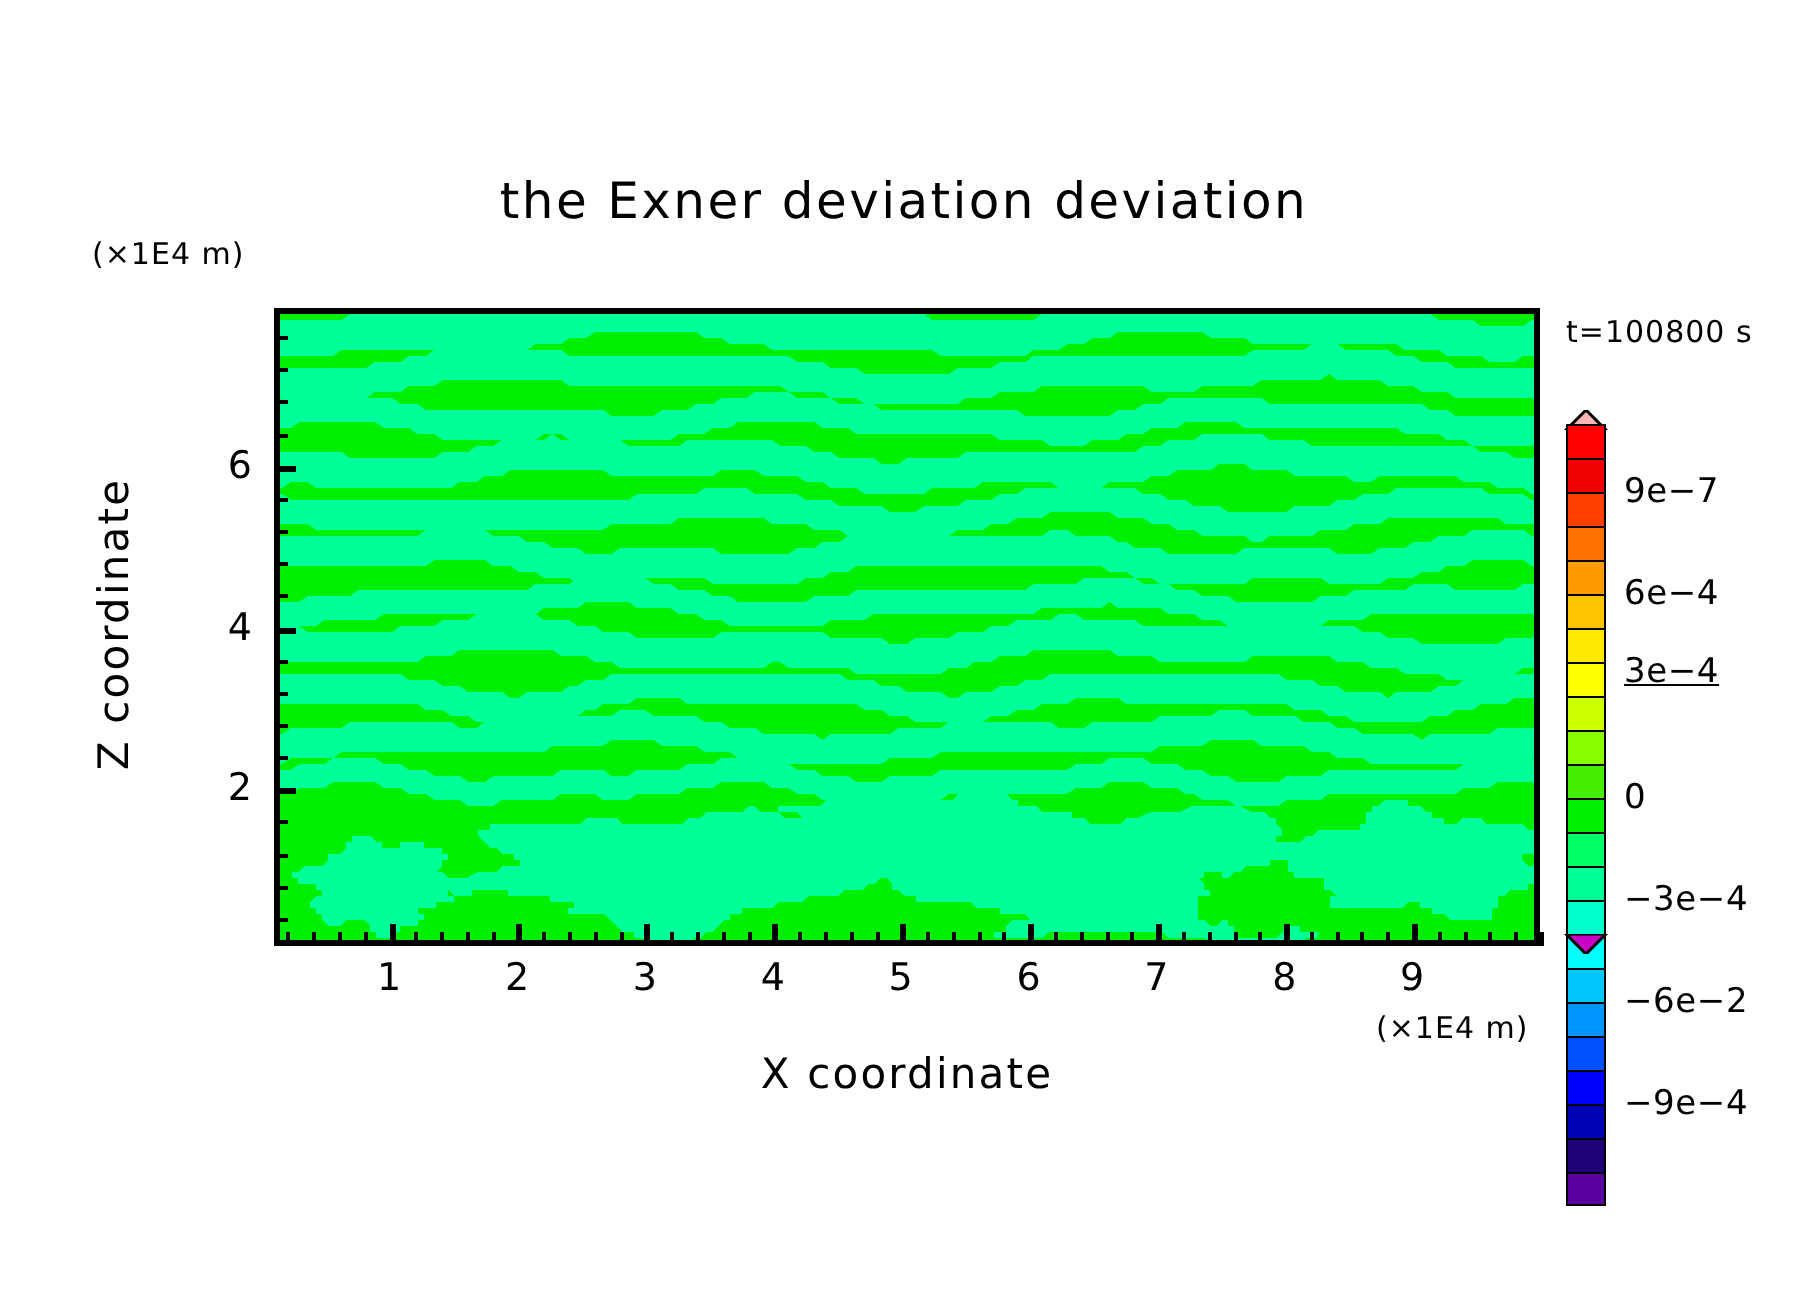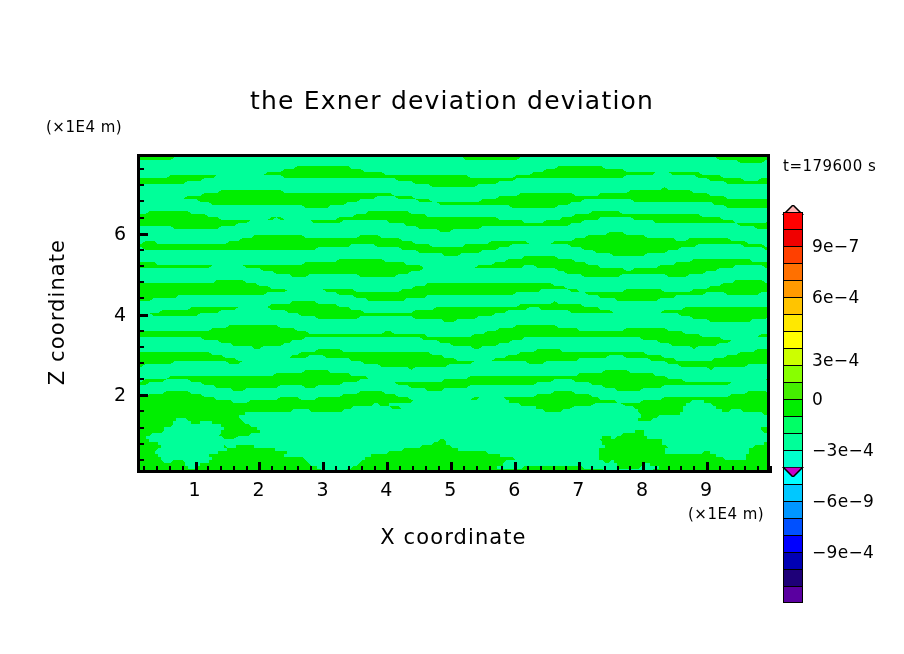--- a/index.html
+++ b/index.html
@@ -63,21 +63,21 @@
 </style>
 </head>
 <body>
 
 <div class="abs" id="chart-title">the Exner deviation deviation</div>
 
 <div class="abs" id="z-unit-label">(×1E4 m)</div>
 
 <div class="abs" id="x-unit-label">(×1E4 m)</div>
 
-<div class="abs" id="time-label">t=179600 s</div>
+<div class="abs" id="time-label">t=100800 s</div>
 
 <div class="abs" id="x-axis-title">X coordinate</div>
 
 <div class="abs" id="y-axis-title">Z coordinate</div>
 
 <div class="abs" id="plot-area">
   <svg id="contour-svg" viewBox="0 0 633 319" preserveAspectRatio="none">
       <rect x="0" y="0" width="633" height="319" fill="#00ee00"></rect>
       <path d="M0.0,6.0 L4.2,6.0 L8.4,6.0 L12.7,6.0 L16.9,6.0 L21.1,6.0 L25.3,6.0 L29.5,6.0 L33.8,6.0 L38.0,3.0 L42.2,3.0 L46.4,3.0 L50.6,3.0 L54.9,3.0 L59.1,3.0 L63.3,3.0 L67.5,3.0 L71.7,3.0 L76.0,3.0 L80.2,3.0 L84.4,3.0 L88.6,3.0 L92.8,3.0 L97.1,3.0 L101.3,3.0 L105.5,3.0 L109.7,3.0 L113.9,3.0 L118.2,3.0 L122.4,3.0 L126.6,3.0 L130.8,3.0 L135.0,0.0 L139.3,0.0 L143.5,0.0 L147.7,-3.0 L151.9,-3.0 L156.1,-3.0 L160.4,-3.0 L164.6,-6.0 L168.8,-6.0 L173.0,-6.0 L177.2,-6.0 L181.5,-6.0 L185.7,-6.0 L189.9,-6.0 L194.1,-6.0 L198.3,-6.0 L202.6,-6.0 L206.8,-6.0 L211.0,-3.0 L215.2,-3.0 L219.4,-3.0 L223.7,-3.0 L227.9,0.0 L232.1,0.0 L236.3,0.0 L240.5,0.0 L244.8,3.0 L249.0,3.0 L253.2,3.0 L257.4,3.0 L261.6,3.0 L265.9,3.0 L270.1,3.0 L274.3,3.0 L278.5,3.0 L282.7,3.0 L287.0,3.0 L291.2,3.0 L295.4,3.0 L299.6,3.0 L303.8,3.0 L308.1,3.0 L312.3,3.0 L316.5,3.0 L320.7,3.0 L324.9,3.0 L329.2,6.0 L333.4,6.0 L337.6,6.0 L341.8,6.0 L346.0,6.0 L350.3,6.0 L354.5,6.0 L358.7,6.0 L362.9,6.0 L367.1,6.0 L371.4,6.0 L375.6,6.0 L379.8,6.0 L384.0,3.0 L388.2,3.0 L392.5,3.0 L396.7,0.0 L400.9,0.0 L405.1,0.0 L409.3,-3.0 L413.6,-3.0 L417.8,-3.0 L422.0,-3.0 L426.2,-6.0 L430.4,-6.0 L434.7,-6.0 L438.9,-6.0 L443.1,-6.0 L447.3,-6.0 L451.5,-6.0 L455.8,-6.0 L460.0,-6.0 L464.2,-3.0 L468.4,-3.0 L472.6,-3.0 L476.9,-3.0 L481.1,-3.0 L485.3,0.0 L489.5,0.0 L493.7,0.0 L498.0,0.0 L502.2,0.0 L506.4,0.0 L510.6,0.0 L514.8,0.0 L519.1,0.0 L523.3,0.0 L527.5,0.0 L531.7,0.0 L535.9,0.0 L540.2,0.0 L544.4,0.0 L548.6,0.0 L552.8,0.0 L557.0,0.0 L561.3,0.0 L565.5,3.0 L569.7,3.0 L573.9,3.0 L578.1,3.0 L582.4,6.0 L586.6,6.0 L590.8,6.0 L595.0,6.0 L599.2,6.0 L603.5,9.0 L607.7,9.0 L611.9,9.0 L616.1,9.0 L620.3,9.0 L624.6,9.0 L628.8,6.0 L633.0,6.0 L633.0,24.0 L628.8,24.0 L624.6,24.0 L620.3,27.0 L616.1,27.0 L611.9,27.0 L607.7,27.0 L603.5,24.0 L599.2,24.0 L595.0,24.0 L590.8,24.0 L586.6,24.0 L582.4,21.0 L578.1,21.0 L573.9,21.0 L569.7,21.0 L565.5,21.0 L561.3,18.0 L557.0,18.0 L552.8,18.0 L548.6,18.0 L544.4,18.0 L540.2,18.0 L535.9,18.0 L531.7,18.0 L527.5,18.0 L523.3,18.0 L519.1,18.0 L514.8,18.0 L510.6,18.0 L506.4,18.0 L502.2,18.0 L498.0,18.0 L493.7,18.0 L489.5,18.0 L485.3,15.0 L481.1,15.0 L476.9,15.0 L472.6,15.0 L468.4,15.0 L464.2,12.0 L460.0,12.0 L455.8,12.0 L451.5,12.0 L447.3,12.0 L443.1,12.0 L438.9,12.0 L434.7,12.0 L430.4,12.0 L426.2,12.0 L422.0,12.0 L417.8,15.0 L413.6,15.0 L409.3,15.0 L405.1,18.0 L400.9,18.0 L396.7,18.0 L392.5,21.0 L388.2,21.0 L384.0,21.0 L379.8,21.0 L375.6,24.0 L371.4,24.0 L367.1,24.0 L362.9,24.0 L358.7,24.0 L354.5,24.0 L350.3,24.0 L346.0,24.0 L341.8,24.0 L337.6,24.0 L333.4,24.0 L329.2,21.0 L324.9,21.0 L320.7,21.0 L316.5,21.0 L312.3,21.0 L308.1,21.0 L303.8,21.0 L299.6,21.0 L295.4,21.0 L291.2,21.0 L287.0,21.0 L282.7,21.0 L278.5,21.0 L274.3,21.0 L270.1,21.0 L265.9,21.0 L261.6,21.0 L257.4,21.0 L253.2,21.0 L249.0,21.0 L244.8,18.0 L240.5,18.0 L236.3,18.0 L232.1,18.0 L227.9,18.0 L223.7,15.0 L219.4,15.0 L215.2,15.0 L211.0,12.0 L206.8,12.0 L202.6,12.0 L198.3,12.0 L194.1,12.0 L189.9,12.0 L185.7,12.0 L181.5,12.0 L177.2,12.0 L173.0,12.0 L168.8,12.0 L164.6,12.0 L160.4,12.0 L156.1,15.0 L151.9,15.0 L147.7,15.0 L143.5,18.0 L139.3,18.0 L135.0,18.0 L130.8,18.0 L126.6,21.0 L122.4,21.0 L118.2,21.0 L113.9,21.0 L109.7,21.0 L105.5,21.0 L101.3,21.0 L97.1,21.0 L92.8,21.0 L88.6,21.0 L84.4,21.0 L80.2,21.0 L76.0,21.0 L71.7,21.0 L67.5,21.0 L63.3,21.0 L59.1,21.0 L54.9,21.0 L50.6,21.0 L46.4,21.0 L42.2,21.0 L38.0,21.0 L33.8,21.0 L29.5,24.0 L25.3,24.0 L21.1,24.0 L16.9,24.0 L12.7,24.0 L8.4,24.0 L4.2,24.0 L0.0,24.0 Z" fill="#00ff99" shape-rendering="crispEdges"></path>
       <path d="M0.0,30.0 L4.2,30.0 L8.4,30.0 L12.7,30.0 L16.9,30.0 L21.1,30.0 L25.3,30.0 L29.5,30.0 L33.8,30.0 L38.0,30.0 L42.2,30.0 L46.4,30.0 L50.6,27.0 L54.9,27.0 L59.1,27.0 L63.3,27.0 L67.5,24.0 L71.7,24.0 L76.0,24.0 L80.2,21.0 L84.4,21.0 L88.6,21.0 L92.8,21.0 L97.1,21.0 L101.3,21.0 L105.5,21.0 L109.7,21.0 L113.9,21.0 L118.2,21.0 L122.4,21.0 L126.6,21.0 L130.8,21.0 L135.0,21.0 L139.3,21.0 L143.5,21.0 L147.7,24.0 L151.9,24.0 L156.1,24.0 L160.4,24.0 L164.6,24.0 L168.8,24.0 L173.0,24.0 L177.2,24.0 L181.5,24.0 L185.7,24.0 L189.9,24.0 L194.1,24.0 L198.3,24.0 L202.6,24.0 L206.8,24.0 L211.0,24.0 L215.2,24.0 L219.4,24.0 L223.7,24.0 L227.9,24.0 L232.1,24.0 L236.3,24.0 L240.5,24.0 L244.8,24.0 L249.0,24.0 L253.2,24.0 L257.4,24.0 L261.6,27.0 L265.9,27.0 L270.1,27.0 L274.3,27.0 L278.5,30.0 L282.7,30.0 L287.0,30.0 L291.2,30.0 L295.4,33.0 L299.6,33.0 L303.8,33.0 L308.1,33.0 L312.3,33.0 L316.5,33.0 L320.7,33.0 L324.9,33.0 L329.2,33.0 L333.4,33.0 L337.6,33.0 L341.8,30.0 L346.0,30.0 L350.3,30.0 L354.5,30.0 L358.7,30.0 L362.9,27.0 L367.1,27.0 L371.4,27.0 L375.6,27.0 L379.8,24.0 L384.0,24.0 L388.2,24.0 L392.5,24.0 L396.7,24.0 L400.9,24.0 L405.1,24.0 L409.3,24.0 L413.6,24.0 L417.8,24.0 L422.0,24.0 L426.2,24.0 L430.4,24.0 L434.7,24.0 L438.9,24.0 L443.1,24.0 L447.3,24.0 L451.5,24.0 L455.8,24.0 L460.0,24.0 L464.2,24.0 L468.4,24.0 L472.6,24.0 L476.9,24.0 L481.1,24.0 L485.3,24.0 L489.5,21.0 L493.7,21.0 L498.0,21.0 L502.2,21.0 L506.4,21.0 L510.6,21.0 L514.8,21.0 L519.1,18.0 L523.3,18.0 L527.5,18.0 L531.7,18.0 L535.9,21.0 L540.2,21.0 L544.4,21.0 L548.6,21.0 L552.8,21.0 L557.0,21.0 L561.3,24.0 L565.5,24.0 L569.7,24.0 L573.9,27.0 L578.1,27.0 L582.4,27.0 L586.6,27.0 L590.8,30.0 L595.0,30.0 L599.2,30.0 L603.5,30.0 L607.7,30.0 L611.9,30.0 L616.1,30.0 L620.3,30.0 L624.6,30.0 L628.8,30.0 L633.0,30.0 L633.0,45.0 L628.8,45.0 L624.6,45.0 L620.3,45.0 L616.1,45.0 L611.9,45.0 L607.7,45.0 L603.5,45.0 L599.2,45.0 L595.0,45.0 L590.8,45.0 L586.6,42.0 L582.4,42.0 L578.1,42.0 L573.9,42.0 L569.7,39.0 L565.5,39.0 L561.3,39.0 L557.0,39.0 L552.8,36.0 L548.6,36.0 L544.4,36.0 L540.2,36.0 L535.9,36.0 L531.7,36.0 L527.5,33.0 L523.3,36.0 L519.1,36.0 L514.8,36.0 L510.6,36.0 L506.4,36.0 L502.2,36.0 L498.0,36.0 L493.7,36.0 L489.5,39.0 L485.3,39.0 L481.1,39.0 L476.9,39.0 L472.6,39.0 L468.4,39.0 L464.2,39.0 L460.0,42.0 L455.8,42.0 L451.5,42.0 L447.3,42.0 L443.1,42.0 L438.9,42.0 L434.7,39.0 L430.4,39.0 L426.2,39.0 L422.0,39.0 L417.8,39.0 L413.6,39.0 L409.3,39.0 L405.1,39.0 L400.9,39.0 L396.7,39.0 L392.5,39.0 L388.2,39.0 L384.0,39.0 L379.8,42.0 L375.6,42.0 L371.4,42.0 L367.1,42.0 L362.9,42.0 L358.7,45.0 L354.5,45.0 L350.3,45.0 L346.0,45.0 L341.8,48.0 L337.6,48.0 L333.4,48.0 L329.2,48.0 L324.9,48.0 L320.7,48.0 L316.5,48.0 L312.3,48.0 L308.1,48.0 L303.8,48.0 L299.6,48.0 L295.4,48.0 L291.2,45.0 L287.0,45.0 L282.7,45.0 L278.5,45.0 L274.3,42.0 L270.1,42.0 L265.9,42.0 L261.6,42.0 L257.4,42.0 L253.2,39.0 L249.0,39.0 L244.8,39.0 L240.5,39.0 L236.3,39.0 L232.1,39.0 L227.9,39.0 L223.7,39.0 L219.4,39.0 L215.2,39.0 L211.0,39.0 L206.8,39.0 L202.6,39.0 L198.3,39.0 L194.1,39.0 L189.9,39.0 L185.7,39.0 L181.5,39.0 L177.2,39.0 L173.0,39.0 L168.8,39.0 L164.6,39.0 L160.4,39.0 L156.1,39.0 L151.9,39.0 L147.7,39.0 L143.5,36.0 L139.3,36.0 L135.0,36.0 L130.8,36.0 L126.6,36.0 L122.4,36.0 L118.2,36.0 L113.9,36.0 L109.7,36.0 L105.5,36.0 L101.3,36.0 L97.1,36.0 L92.8,36.0 L88.6,36.0 L84.4,36.0 L80.2,39.0 L76.0,39.0 L71.7,39.0 L67.5,39.0 L63.3,42.0 L59.1,42.0 L54.9,42.0 L50.6,42.0 L46.4,45.0 L42.2,45.0 L38.0,45.0 L33.8,45.0 L29.5,45.0 L25.3,45.0 L21.1,48.0 L16.9,48.0 L12.7,48.0 L8.4,45.0 L4.2,45.0 L0.0,45.0 Z" fill="#00ff99" shape-rendering="crispEdges"></path>
@@ -219,18 +219,18 @@
     <div class="cb-band" style="background: rgb(90, 0, 160);"></div>
   </div>
 
 <svg class="abs" id="cb-cap-bottom" width="32" height="10" viewBox="0 0 32 10">
   <polygon id="cb-cap-bottom-poly" points="16,10 26,0 6,0" stroke="#000" stroke-width="1.5" fill="#c800c8"></polygon>
 </svg>
 
 <div id="cblabel-layer">
     <div class="cblabel" style="top: 246px;">9e−7</div>
     <div class="cblabel" style="top: 297px;">6e−4</div>
-    <div class="cblabel" style="top: 360px;">3e−4</div>
+    <div class="cblabel" style="top: 336px; text-decoration: underline;">3e−4</div>
     <div class="cblabel" style="top: 399px;">0</div>
     <div class="cblabel" style="top: 450px;">−3e−4</div>
-    <div class="cblabel" style="top: 501px;">−6e−9</div>
+    <div class="cblabel" style="top: 501px;">−6e−2</div>
     <div class="cblabel" style="top: 552px;">−9e−4</div>
   </div>
 
 </body></html>

